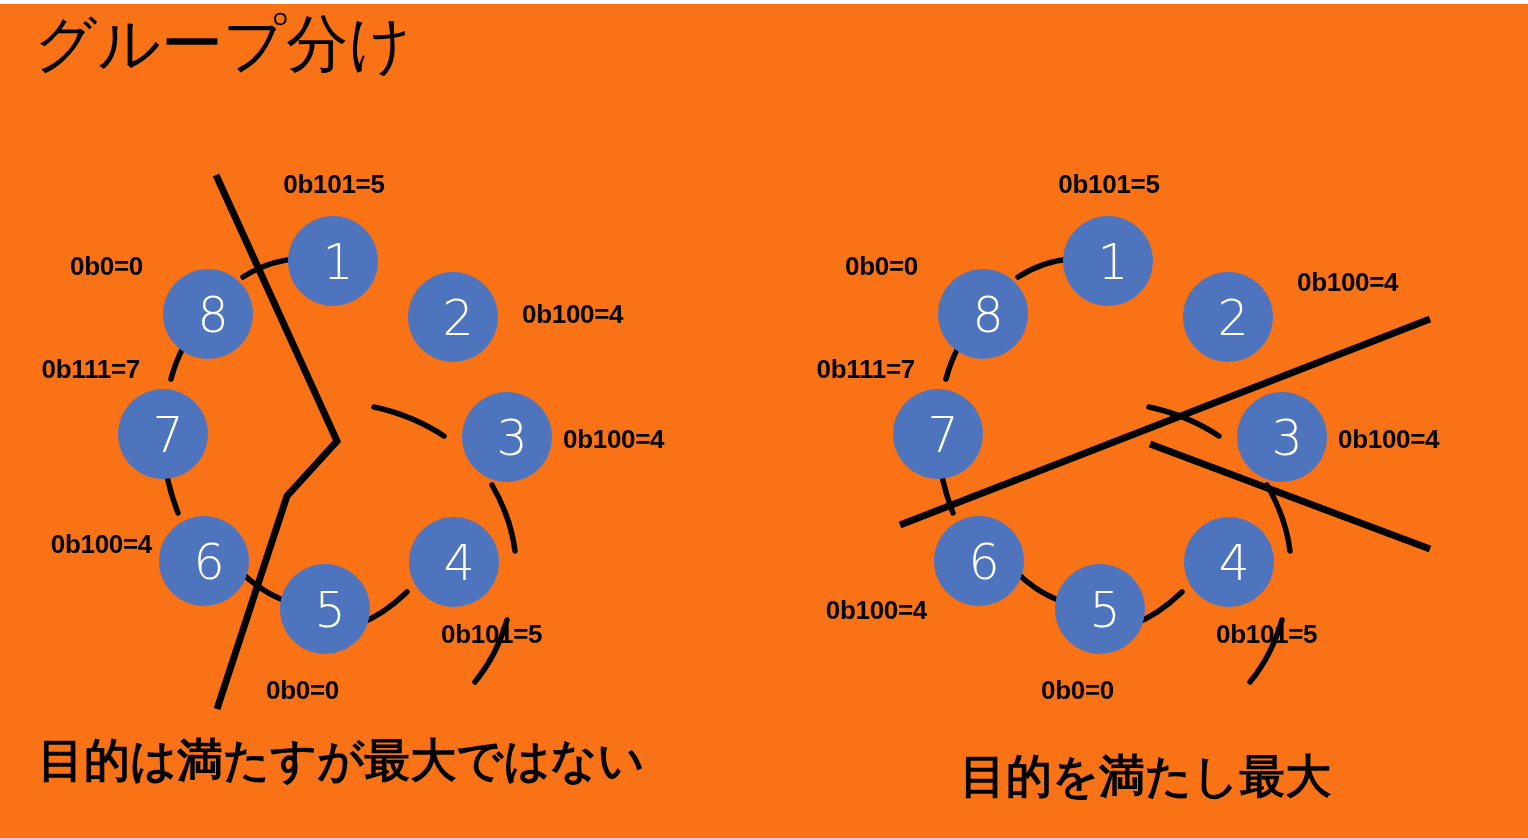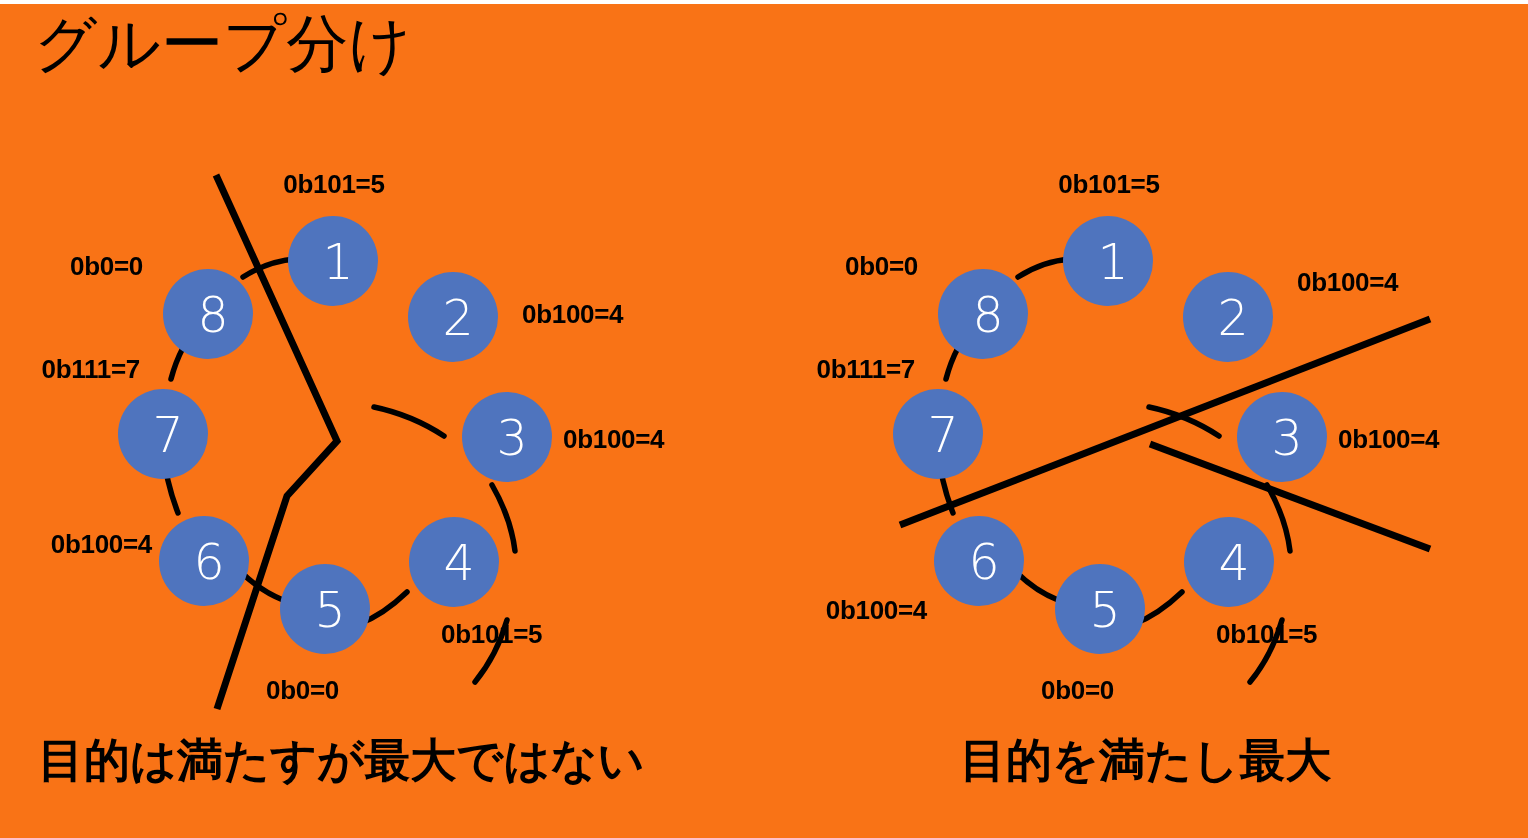--- a/index.html
+++ b/index.html
@@ -87,21 +87,21 @@
   .caption {
     position: absolute;
     top: 726px;
     font-size: 46px;
     color: #000000;
     font-family: "DejaVu Sans", "Liberation Sans", sans-serif;
     font-weight: 700;
     white-space: nowrap;
   }
   #caption-left  { left: 38px; }
-  #caption-right { left: 960px; }
+  #caption-right { left: 960px; margin-top: 16px; }
 </style>
 </head>
 <body>
 
 <div id="slide">
 
   <div class="slide-title">グループ分け</div>
 
   <div class="diagram" id="diagram-left">
     <svg viewBox="0 0 740 580">

